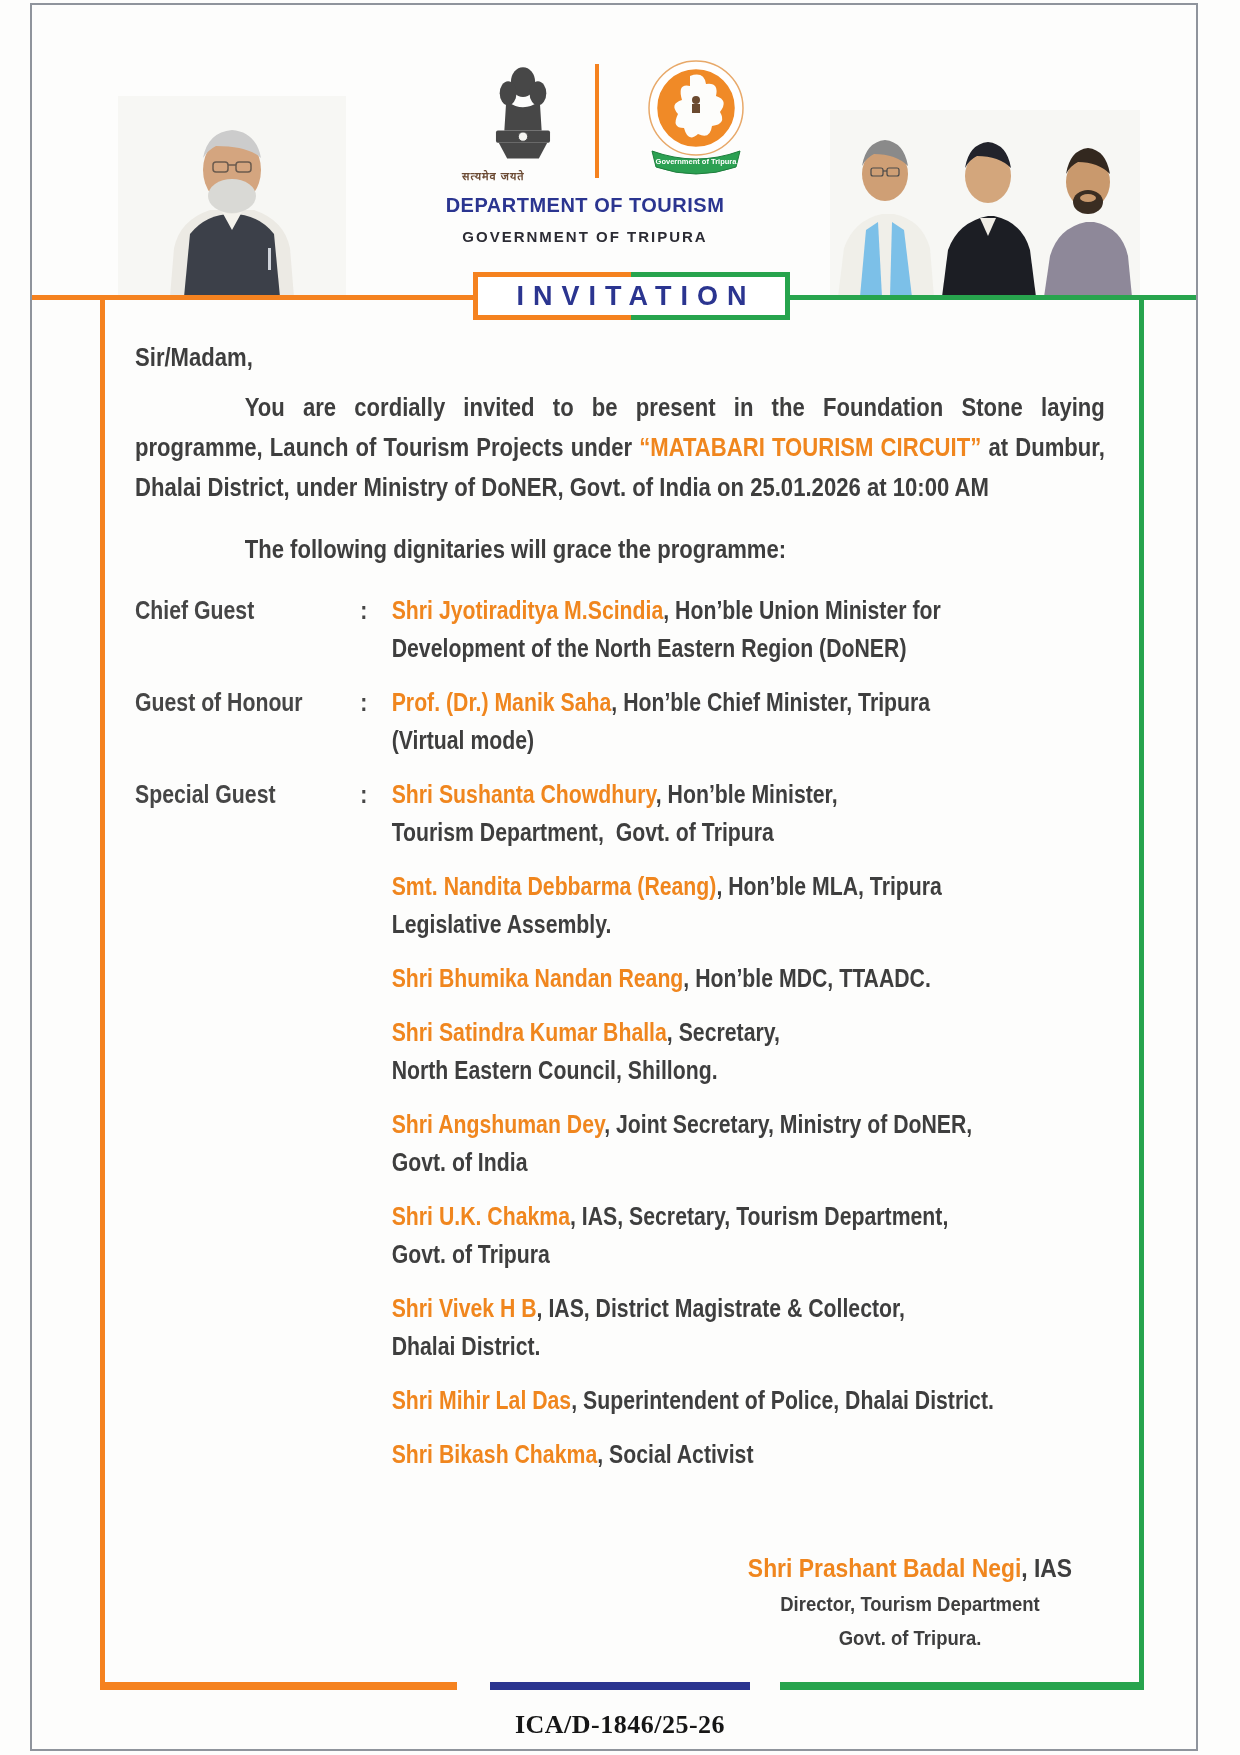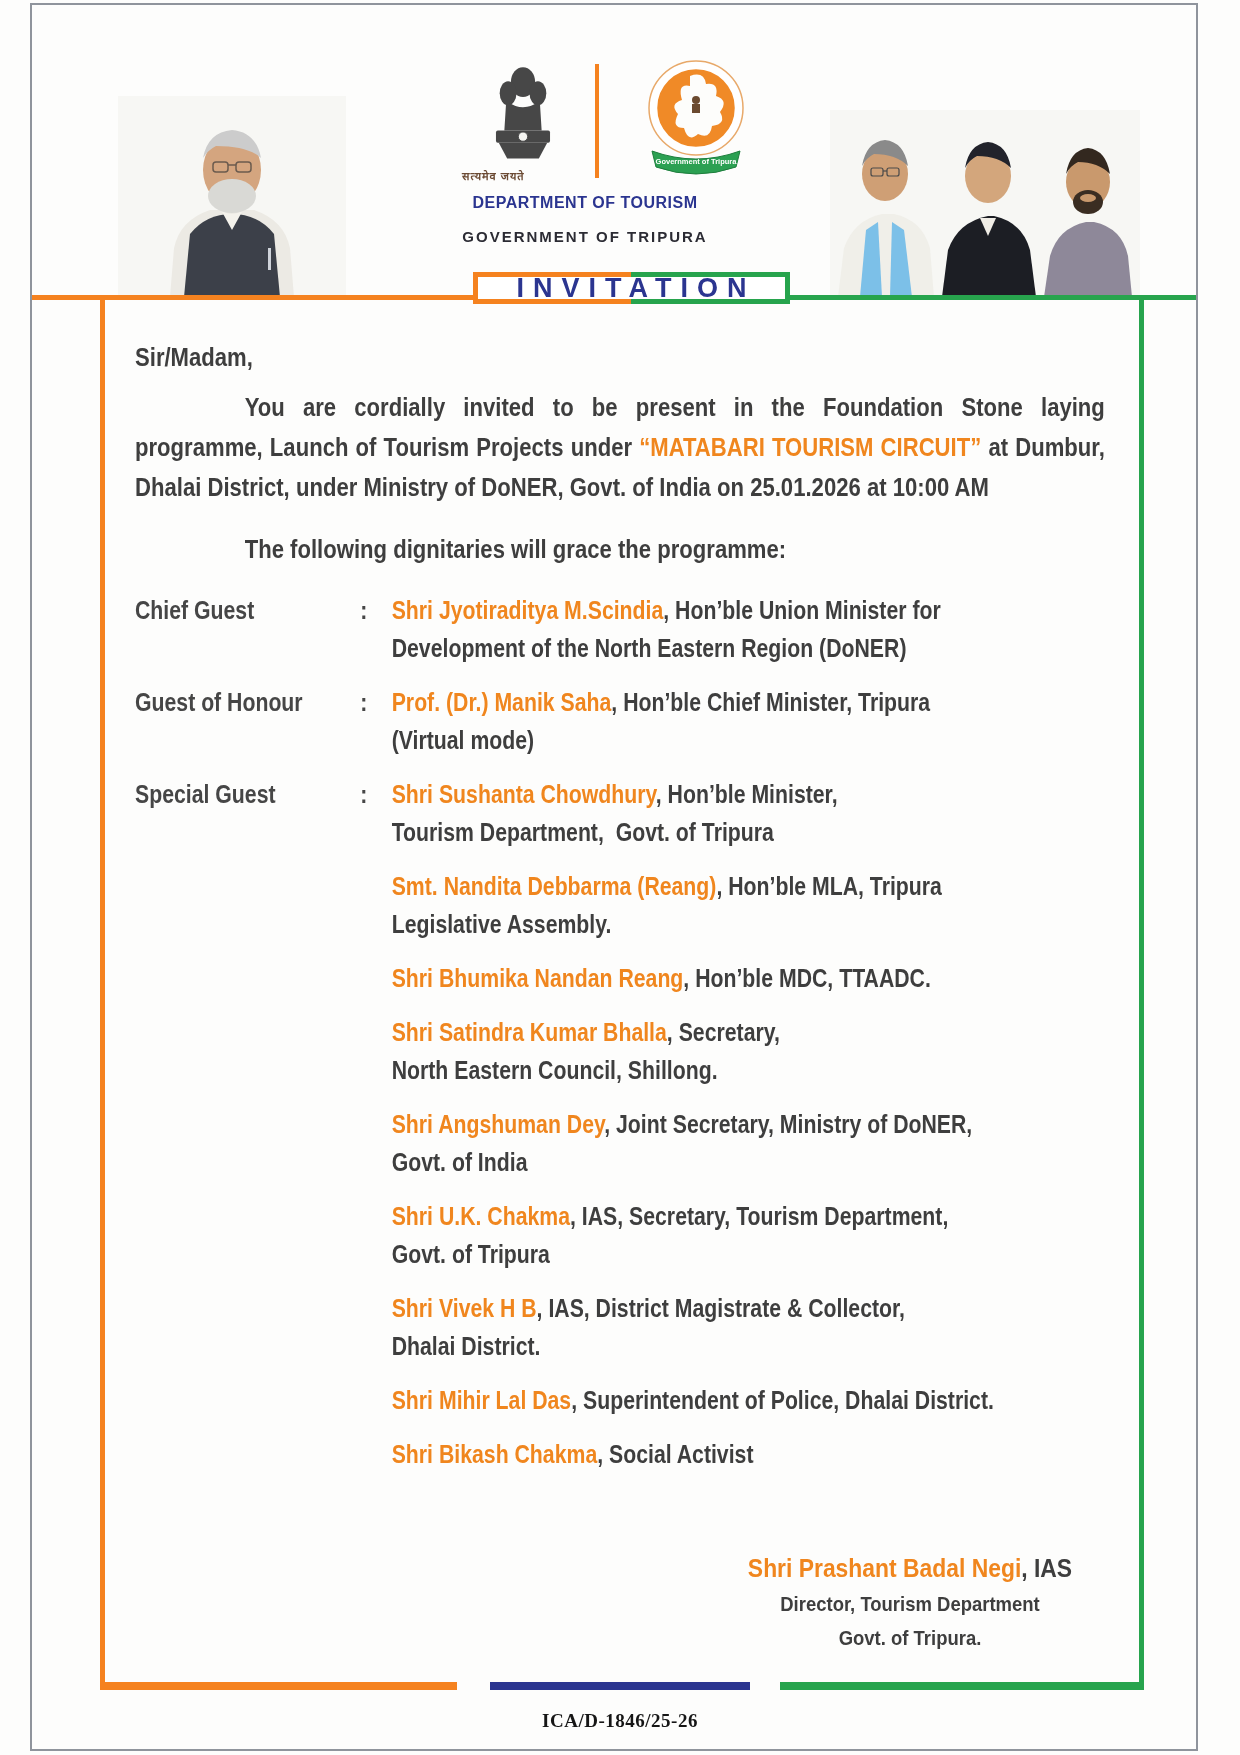--- a/index.html
+++ b/index.html
@@ -13,29 +13,29 @@
 
   
   .pm-photo{position:absolute; left:118px; top:96px; width:228px; height:201px;}
   .vip-photos{position:absolute; left:830px; top:110px; width:310px; height:187px;}
   .national-emblem{position:absolute; left:487px; top:56px; width:72px; height:110px;}
   .emblem-motto{position:absolute; left:462px; top:168px; width:122px; text-align:left;
     font-size:11px; color:#6b4a33; letter-spacing:1px;}
   .header-divider{position:absolute; left:595px; top:64px; width:4px; height:114px; background:#F5821F;}
   .tripura-emblem{position:absolute; left:646px; top:56px; width:100px; height:129px;}
   .dept-title{position:absolute; left:385px; top:194px; width:400px; text-align:center;
-    font-size:16px; letter-spacing:0.5px; color:#2B3590;}
+    font-size:20px; letter-spacing:0.5px; color:#2B3590;}
   .govt-title{position:absolute; left:385px; top:228px; width:400px; text-align:center;
     font-size:15px; letter-spacing:2px; color:#2b2b33;}
 
   
   .h-line{position:absolute; top:295px; height:5px;}
   .h-line.left{left:32px; width:441px; background:#F5821F;}
   .h-line.right{left:790px; width:406px; background:#27A44D;}
-  .banner{position:absolute; left:473px; top:272px; width:317px; height:32px;
+  .banner{position:absolute; left:473px; top:272px; width:317px; height:48px;
     background:#fff; box-sizing:border-box; border:5px solid;
     border-image:linear-gradient(90deg,#F5821F 50%,#27A44D 50%) 1;
     display:flex; align-items:center; justify-content:center;}
   .banner-title{color:#2B3590; font-size:27px; letter-spacing:9px; padding-left:9px;}
 
   .v-line{position:absolute; top:295px; width:5px; height:1392px;}
   .v-line.left{left:100px; background:#F5821F;}
   .v-line.right{left:1139px; background:#27A44D;}
   .bottom-seg{position:absolute; top:1682px; height:8px;}
   .bottom-seg.orange{left:100px; width:357px; background:#F5821F;}
@@ -59,21 +59,21 @@
   .g-text{white-space:pre; color:#3e3e3e;}
   .g-name{color:#F0861E;}
 
   
   .signature{position:absolute; left:620px; top:1550px; width:580px; text-align:center;}
   .sig-inner{transform:scaleX(0.88); transform-origin:center top;}
   .sig-name-line{font-size:26px; line-height:37px; color:#3e3e3e;}
   .sig-name{color:#F0861E;}
   .sig-line{font-size:21px; line-height:34px; color:#3e3e3e;}
   .footer-ref{position:absolute; left:0; top:1710px; width:1240px; text-align:center;
-    font-family:"Liberation Serif",serif; font-weight:bold; font-size:19px;
+    font-family:"Liberation Serif",serif; font-weight:bold; font-size:26px;
     color:#161616; letter-spacing:0.5px;}
 </style>
 </head>
 <body>
 
 <div class="page">
   <div class="outer-border"></div>
 
   <div class="pm-photo">
     <svg viewBox="0 0 228 201" width="228" height="201">

